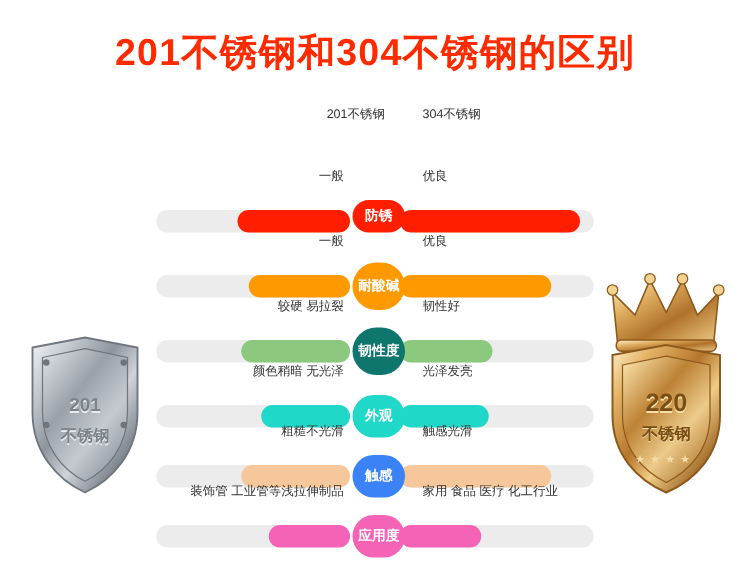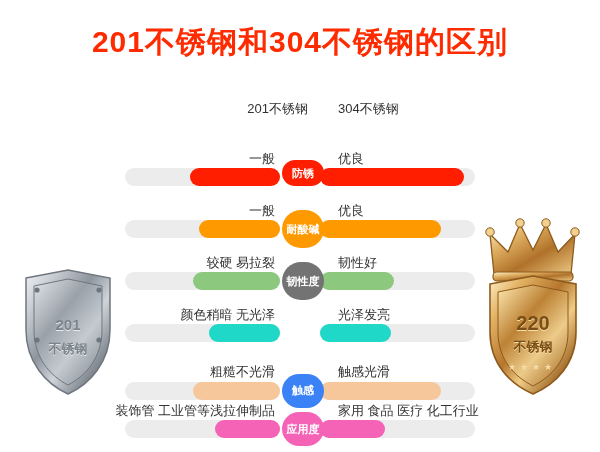--- a/index.html
+++ b/index.html
@@ -27,23 +27,22 @@
     background:#ececec;
   }
   .bar-left{left:125px;width:155px;}
   .bar-right{left:320px;width:155px;}
   .bar-fill{position:absolute;top:0;height:18px;border-radius:9px;}
   .fill-l{right:0;}
   .fill-r{left:0;}
 
   .lbl{
     position:absolute;top:3px;height:16px;
-    font-size:13px;color:#333;line-height:16px;
+    font-size:10px;color:#333;line-height:16px;
     white-space:nowrap;
-    margin-top:17px;
   }
   .lbl-left{right:325px;text-align:right;}
   .lbl-right{left:338px;text-align:left;}
 
   
   .pill{
     position:absolute;left:282px;width:42px;
     border-radius:21px;
     color:#fff;text-align:center;
     font-size:11px;line-height:13px;font-weight:bold;
@@ -105,37 +104,40 @@
 
   <div class="row" style="top:250px;">
     <div class="lbl lbl-left" style="top:-12px;">较硬 易拉裂</div>
     <div class="lbl lbl-right" style="top:-12px;">韧性好</div>
     <div class="bar-track bar-left">
       <div class="bar-fill fill-l" style="width:56%;background:#8cc97f;"></div>
     </div>
     <div class="bar-track bar-right">
       <div class="bar-fill fill-r" style="width:48%;background:#8cc97f;"></div>
     </div>
-    <div class="pill" style="background:#737373;top:12px;height:38px;">
+    <div class="pill" style="background:#0f766e;top:12px;height:38px;">
       <span>韧性度</span>
     </div>
   </div>
 
   <div class="row" style="top:302px;">
     <div class="lbl lbl-left" style="top:-12px;">颜色稍暗 无光泽</div>
     <div class="lbl lbl-right" style="top:-12px;">光泽发亮</div>
     <div class="bar-track bar-left">
       <div class="bar-fill fill-l" style="width:46%;background:#20d8c8;"></div>
     </div>
     <div class="bar-track bar-right">
       <div class="bar-fill fill-r" style="width:46%;background:#20d8c8;"></div>
     </div>
-  </div>
-
-  <div class="row" style="top:360px;font-family:Liberation Mono, monospace;">
+    <div class="pill" style="background:#20d8c8;top:14px;height:34px;">
+      <span>外观</span>
+    </div>
+  </div>
+
+  <div class="row" style="top:350px;">
     <div class="lbl lbl-left" style="top:-12px;">粗糙不光滑</div>
     <div class="lbl lbl-right" style="top:-12px;">触感光滑</div>
     <div class="bar-track bar-left">
       <div class="bar-fill fill-l" style="width:56%;background:#f6c79a;"></div>
     </div>
     <div class="bar-track bar-right">
       <div class="bar-fill fill-r" style="width:78%;background:#f6c79a;"></div>
     </div>
     <div class="pill" style="background:#3b82f6;top:14px;height:34px;">
       <span>触感</span>

